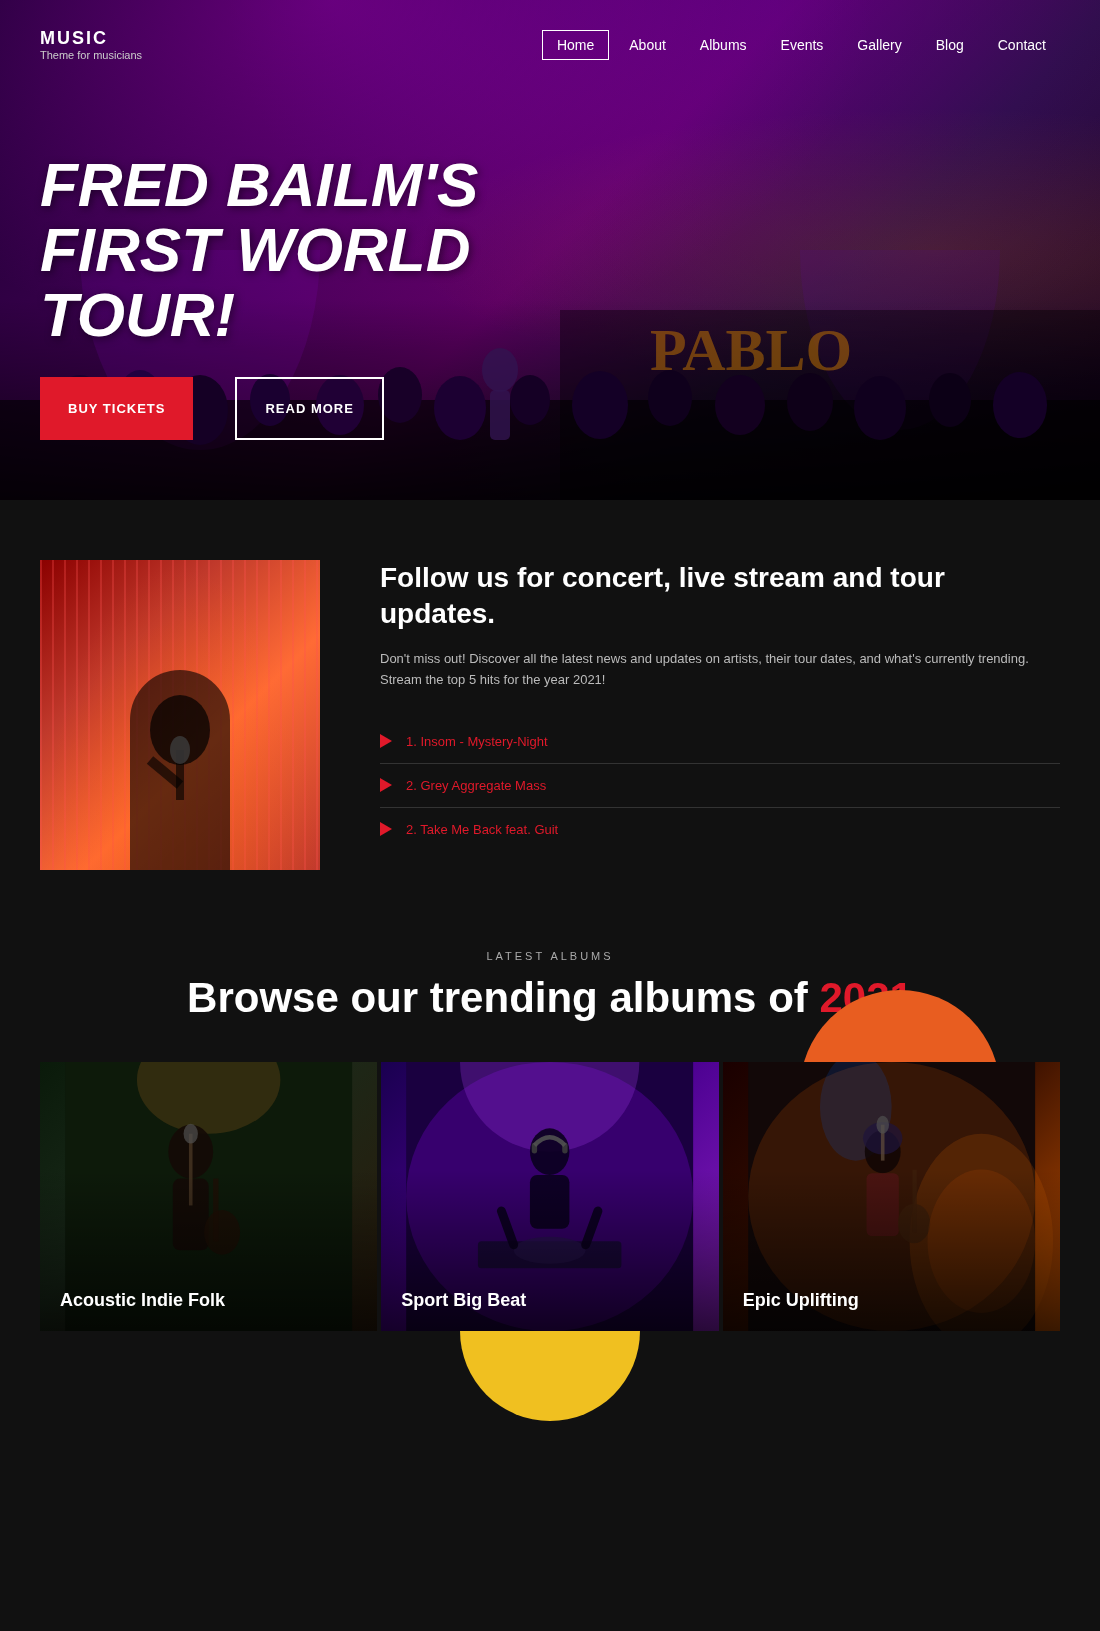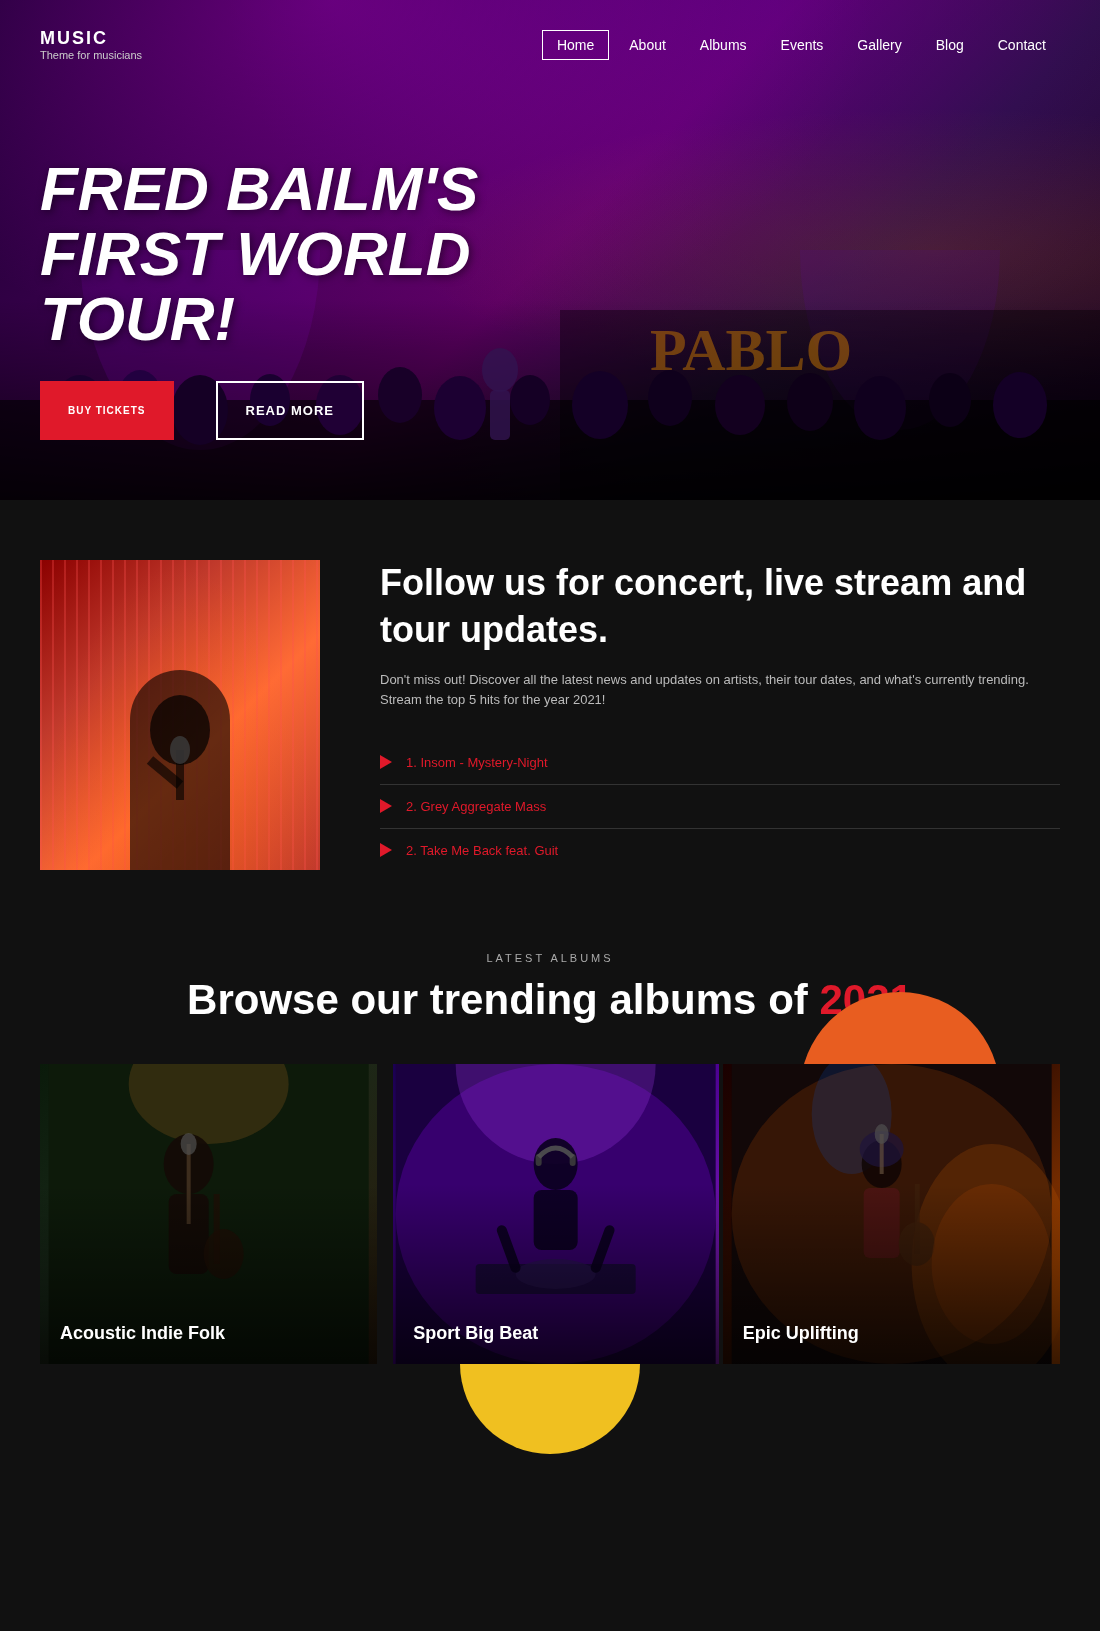--- a/index.html
+++ b/index.html
@@ -72,21 +72,21 @@
       text-transform: uppercase;
       text-shadow: 2px 2px 8px rgba(0,0,0,0.5);
       margin-bottom: 30px;
     }
     .hero-buttons { display: flex; gap: 16px; }
     .btn-primary {
       background: #e0192a;
       color: #fff;
       border: none;
       padding: 24px 28px;
-      font-size: 10px;
+      font-size: 13px;
       font-weight: 700;
       letter-spacing: 1px;
       cursor: pointer;
       text-transform: uppercase;
     }
     .btn-secondary {
       background: transparent;
       color: #fff;
       border: 2px solid #fff;
       padding: 12px 28px;
@@ -133,21 +133,21 @@
       left: 50%;
       transform: translateX(-50%);
       width: 100px;
       height: 200px;
       background: rgba(0,0,0,0.6);
       border-radius: 50px 50px 0 0;
     }
 
     .music-info { flex: 1; }
     .music-heading {
-      font-size: 36px;
+      font-size: 28px;
       font-weight: 700;
       color: #fff;
       line-height: 1.3;
       margin-bottom: 16px;
     }
     .music-desc {
       font-size: 13px;
       color: #bbb;
       line-height: 1.6;
       margin-bottom: 30px;
@@ -213,32 +213,31 @@
     .album-grid {
       display: grid;
       grid-template-columns: repeat(3, 1fr);
       gap: 4px;
       margin-top: 40px;
       position: relative;
       z-index: 1;
     }
     .album-card {
       position: relative;
-      height: 300px;
+      height: 269px;
       overflow: hidden;
       cursor: pointer;
     }
     
     .album-1 {
       background: linear-gradient(135deg, #0a1a0a 0%, #1a2a1a 40%, #2a1a0a 100%);
     }
     
     .album-2 {
       background: linear-gradient(135deg, #1a0050 0%, #4a0090 50%, #8a20c0 100%);
-      margin-left: 12px;
     }
     
     .album-3 {
       background: linear-gradient(135deg, #1a0000 0%, #3a1000 50%, #c05000 100%);
     }
     .album-overlay {
       position: absolute;
       inset: 0;
       background: linear-gradient(to top, rgba(0,0,0,0.7) 0%, transparent 60%);
     }

